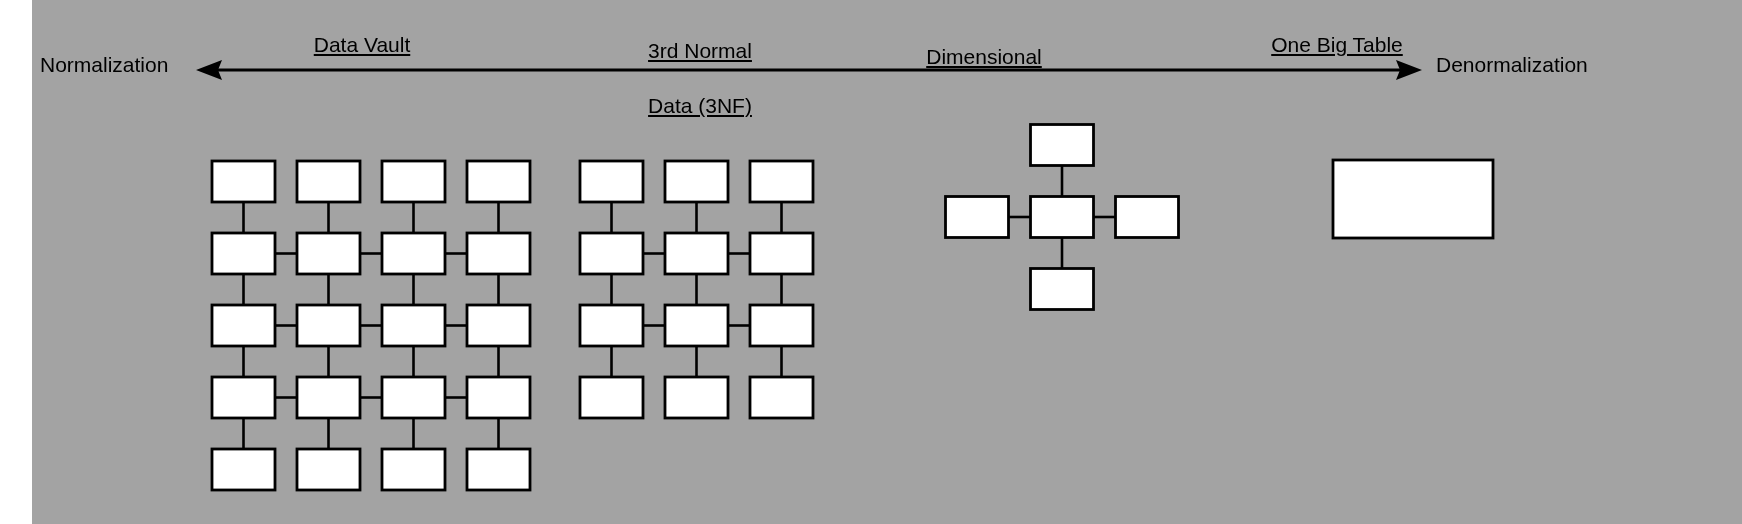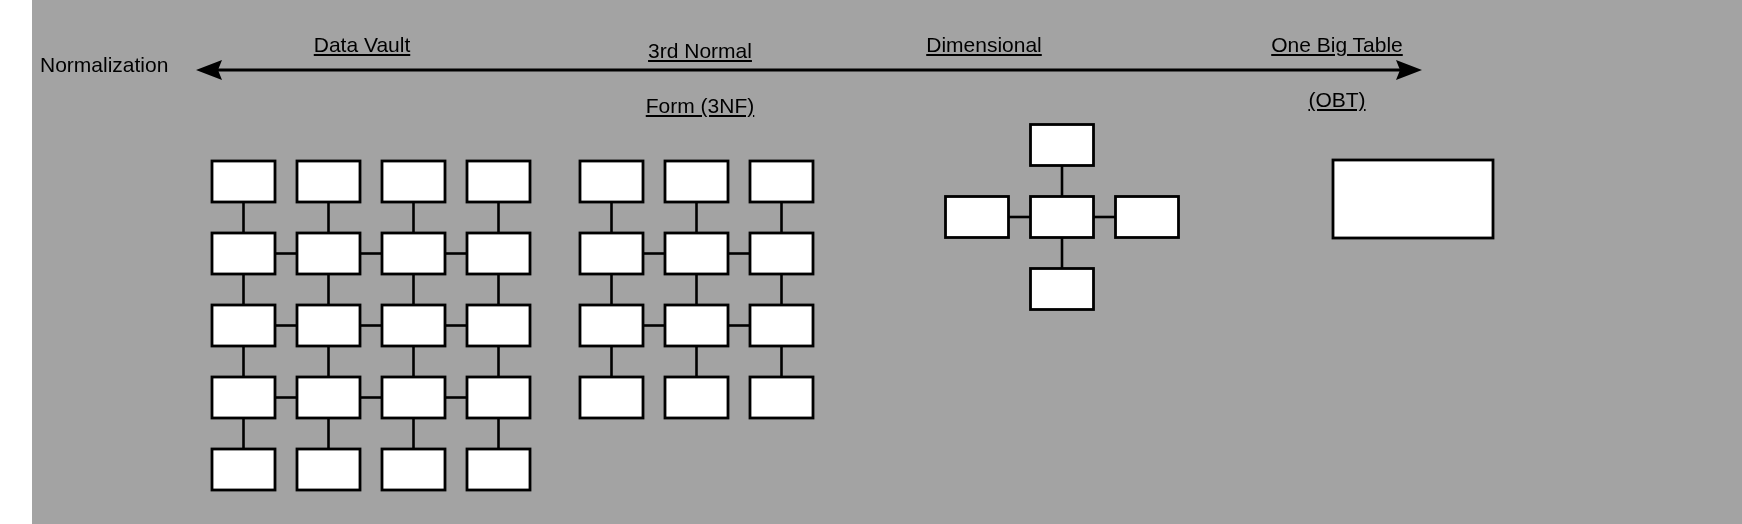--- a/index.html
+++ b/index.html
@@ -43,37 +43,37 @@
   .bx  { fill: #ffffff; stroke: #000000; stroke-width: 2.8; }
   .arrow-line { stroke: #000000; stroke-width: 3; }
 </style>
 </head>
 <body>
 
 <div id="canvas">
 
   <div class="axis-end-label" id="label-normalization">Normalization</div>
 
+  <div class="axis-end-label" id="label-denormalization">Denormalization</div>
 
   <div class="stage-label" style="left:230px; top:4px; width:200px;">
     <span>Data Vault</span>
   </div>
 
   <div class="stage-label" style="left:568px; top:10px; width:200px;">
     <span>3rd Normal</span>
-    <span>Form (3NF)</span>
+    <span>Data (3NF)</span>
   </div>
 
-  <div class="stage-label" style="left:852px; top:4px; width:200px;">
+  <div class="stage-label" style="left:852px; top:16px; width:200px;">
     <span>Dimensional</span>
   </div>
 
   <div class="stage-label" style="left:1200px; top:4px; width:210px;">
     <span>One Big Table</span>
-    <span>(OBT)</span>
   </div>
 
   <svg width="1742" height="524">
     <g id="axis-arrow-group">
       <line id="axis-line" class="arrow-line" x1="176" y1="70" x2="1378" y2="70"></line>
       <polygon id="axis-head-left" points="164,70 190,60 186,70 190,80" fill="#000"></polygon>
       <polygon id="axis-head-right" points="1390,70 1364,60 1368,70 1364,80" fill="#000"></polygon>
     </g>
     <g id="grid-dv">
         <line x1="211.5" y1="202" x2="211.5" y2="233" class="lnk"></line>

